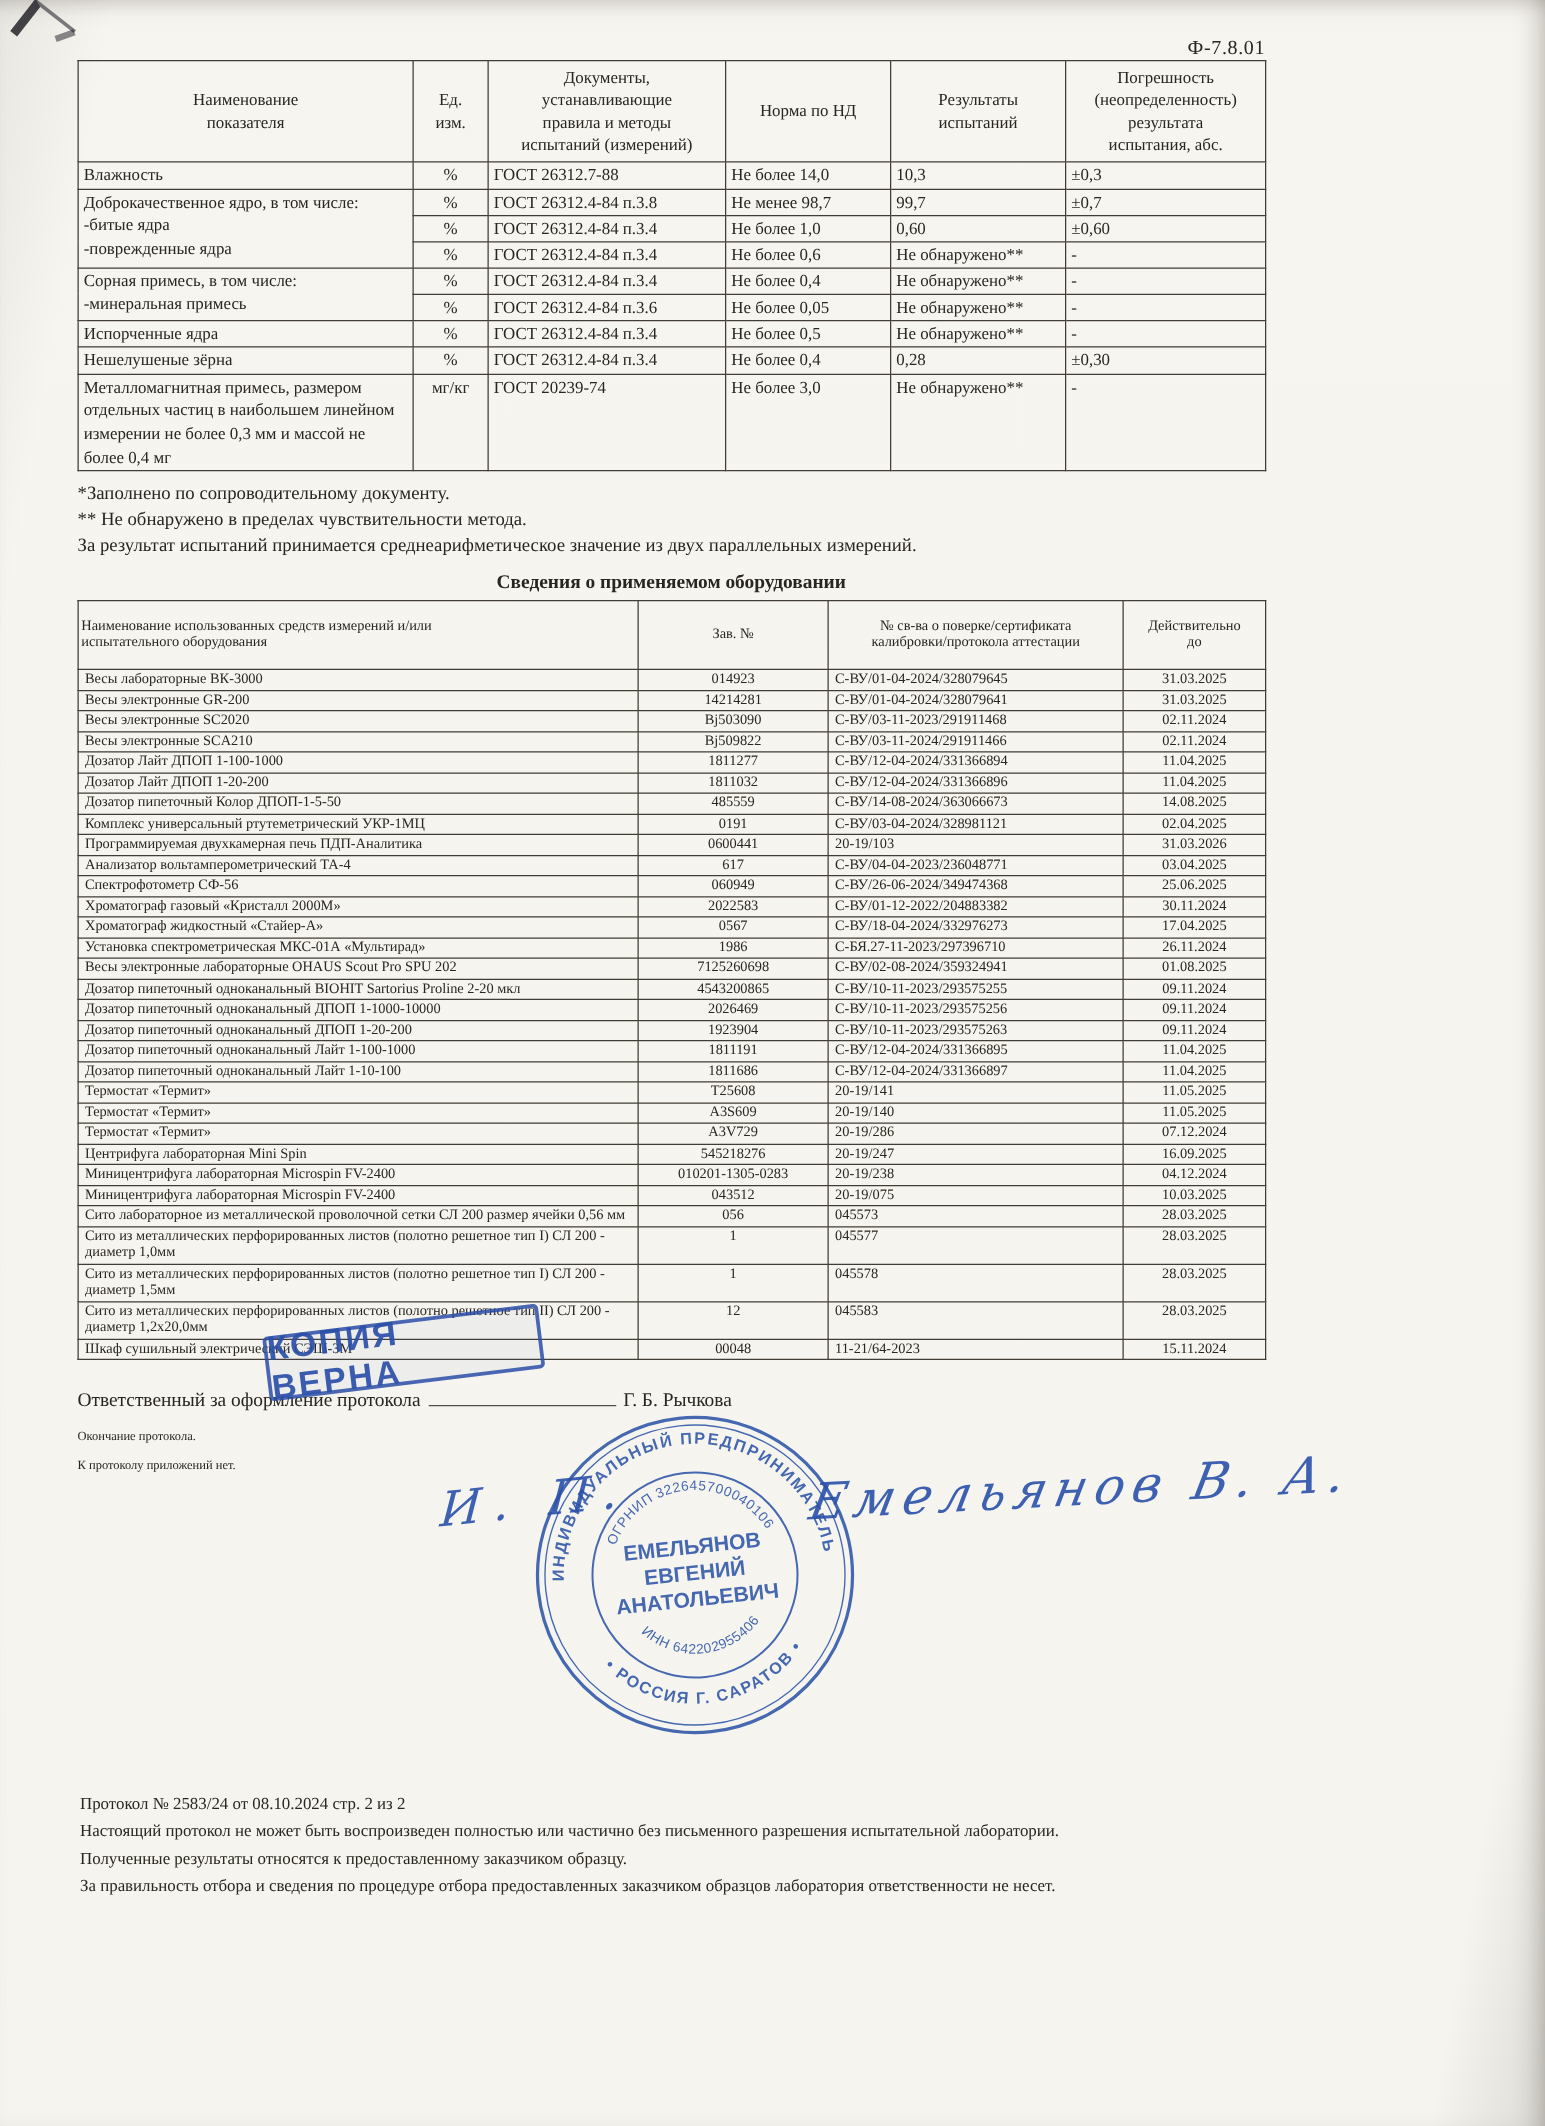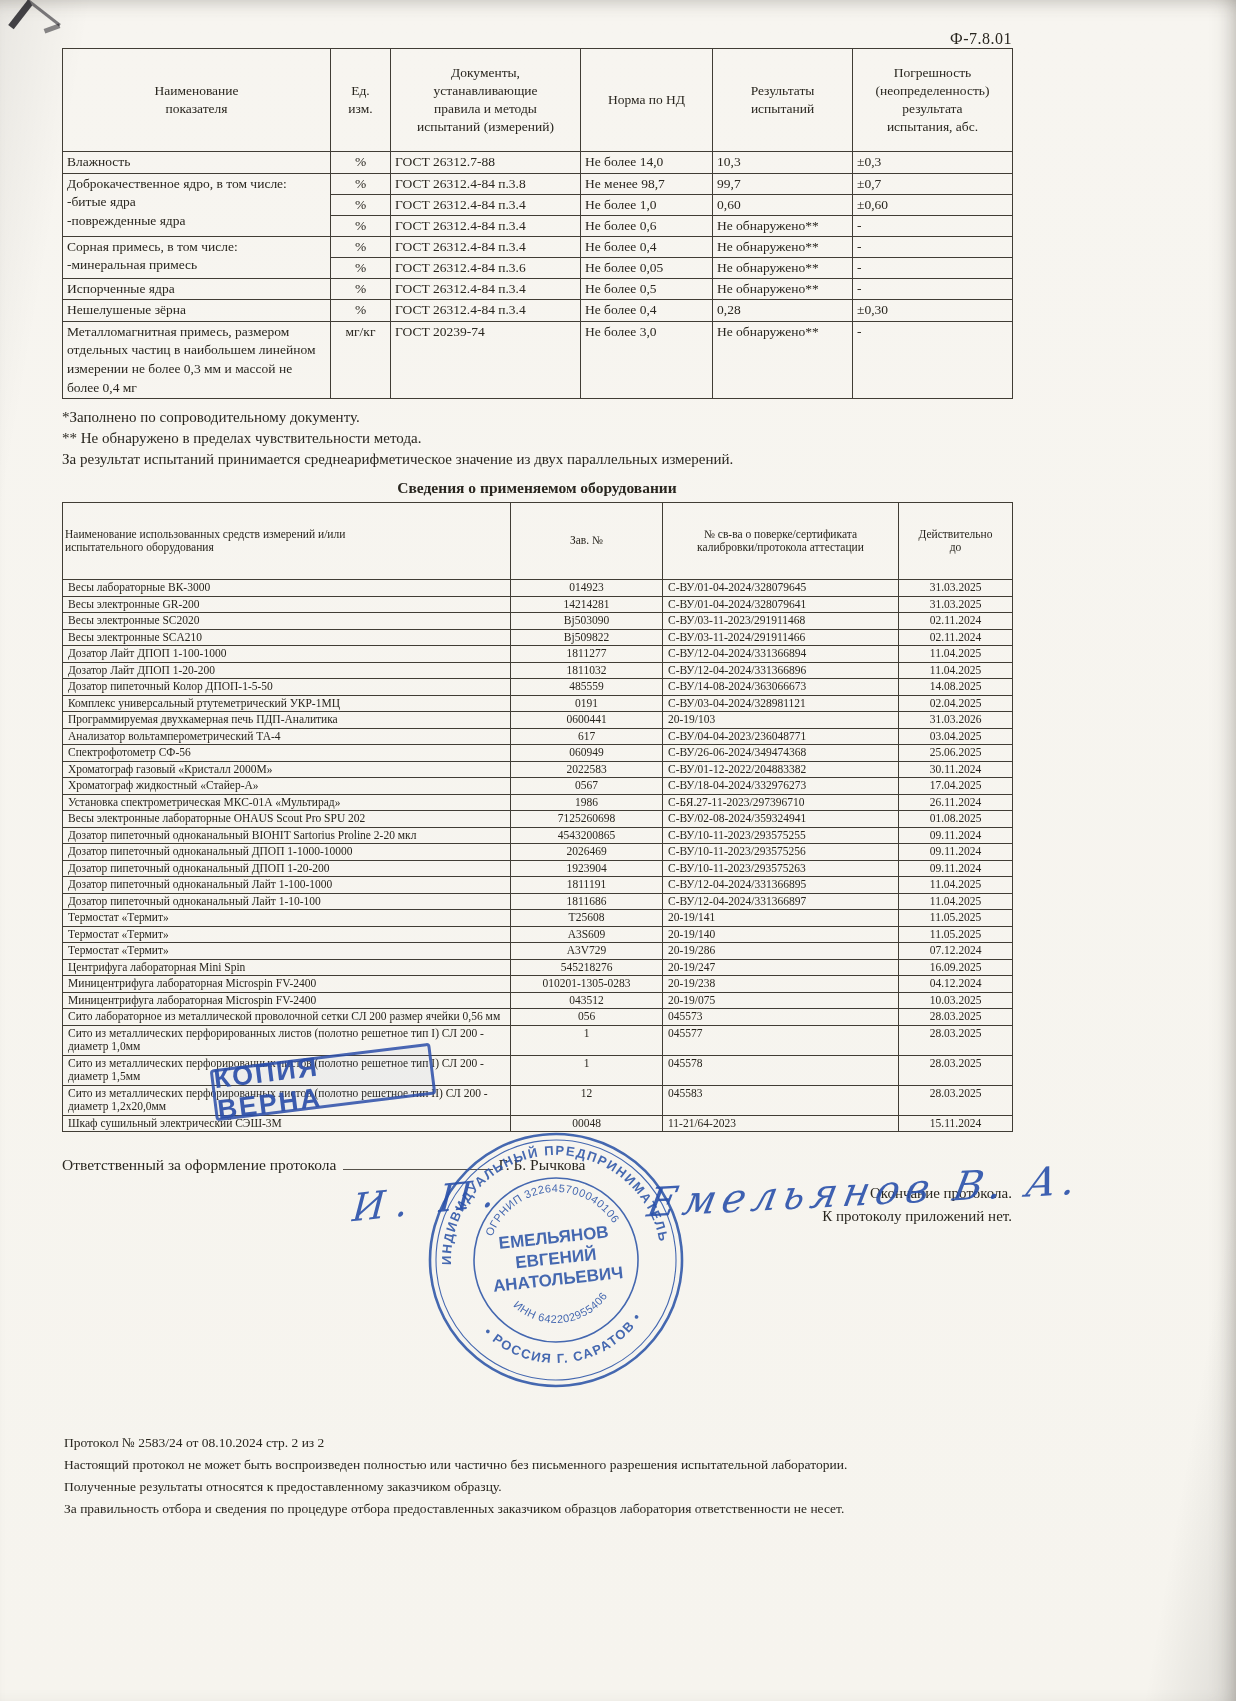--- a/index.html
+++ b/index.html
@@ -15,21 +15,21 @@
     color:#29261f;
     overflow:hidden;
   }
   .scan-mark{position:absolute;background:transparent;}
   .m1{left:14px;top:8px;width:34px;height:30px;border-left:7px solid rgba(25,24,30,.8);border-top:3px solid rgba(25,24,30,.55);transform:rotate(38deg);}
   .m2{left:44px;top:26px;width:16px;height:5px;background:rgba(25,24,30,.5);transform:rotate(-20deg);}
   .content{position:absolute;left:62px;top:30px;width:950px;}
   .form-code{text-align:right;font-size:16px;letter-spacing:.5px;}
   table{border-collapse:collapse;width:100%;table-layout:fixed;}
   table, td, th{border:1.4px solid #413d35;}
-  th{font-weight:normal;text-align:center;vertical-align:middle;white-space:pre-line;padding:15px 2px;}
+  th{font-weight:normal;text-align:center;vertical-align:middle;white-space:pre-line;padding:4px 2px;}
   td{vertical-align:top;padding:1px 4px;overflow:hidden;}
 
   
   .results{font-size:13.5px;line-height:18px;}
   .results th{font-size:13.5px;height:64px;}
   .results td.name-cell{text-align:left;}
   .results td.name-cell div{line-height:18.6px;}
   .results td.c0{text-align:center;}
   .results td.c1{text-align:left;}
   .results td.c2{text-align:left;}
@@ -47,21 +47,21 @@
   .equip th{font-size:11.5px;height:46px;}
   .equip td{padding:1px 5px;}
   .equip td.e0{text-align:left;}
   .equip td.e1{text-align:center;}
   .equip td.e2{text-align:left;}
   .equip td.e3{text-align:center;}
   .equip tbody tr{height:16px;}
 
   .responsible-row{margin-top:24px;font-size:15.5px;}
   .sig-line{display:inline-block;width:150px;border-bottom:1px solid #55514a;margin:0 6px;vertical-align:baseline;}
-  .ending{text-align:right;font-size:15px;margin-top:8px;line-height:23px;}
+  .ending{text-align:left;font-size:10px;margin-top:8px;line-height:23px;}
 
   
   .copy-stamp{
     position:absolute;left:212px;top:1056px;width:216px;height:46px;
     border:3.5px solid rgba(43,78,168,.85);border-radius:4px;
     color:rgba(43,78,168,.92);
     font-family:"Liberation Sans", sans-serif;font-weight:bold;font-size:27px;letter-spacing:2px;
     display:flex;align-items:center;justify-content:center;
     transform:rotate(-7deg);
     background:rgba(70,110,200,.05);

